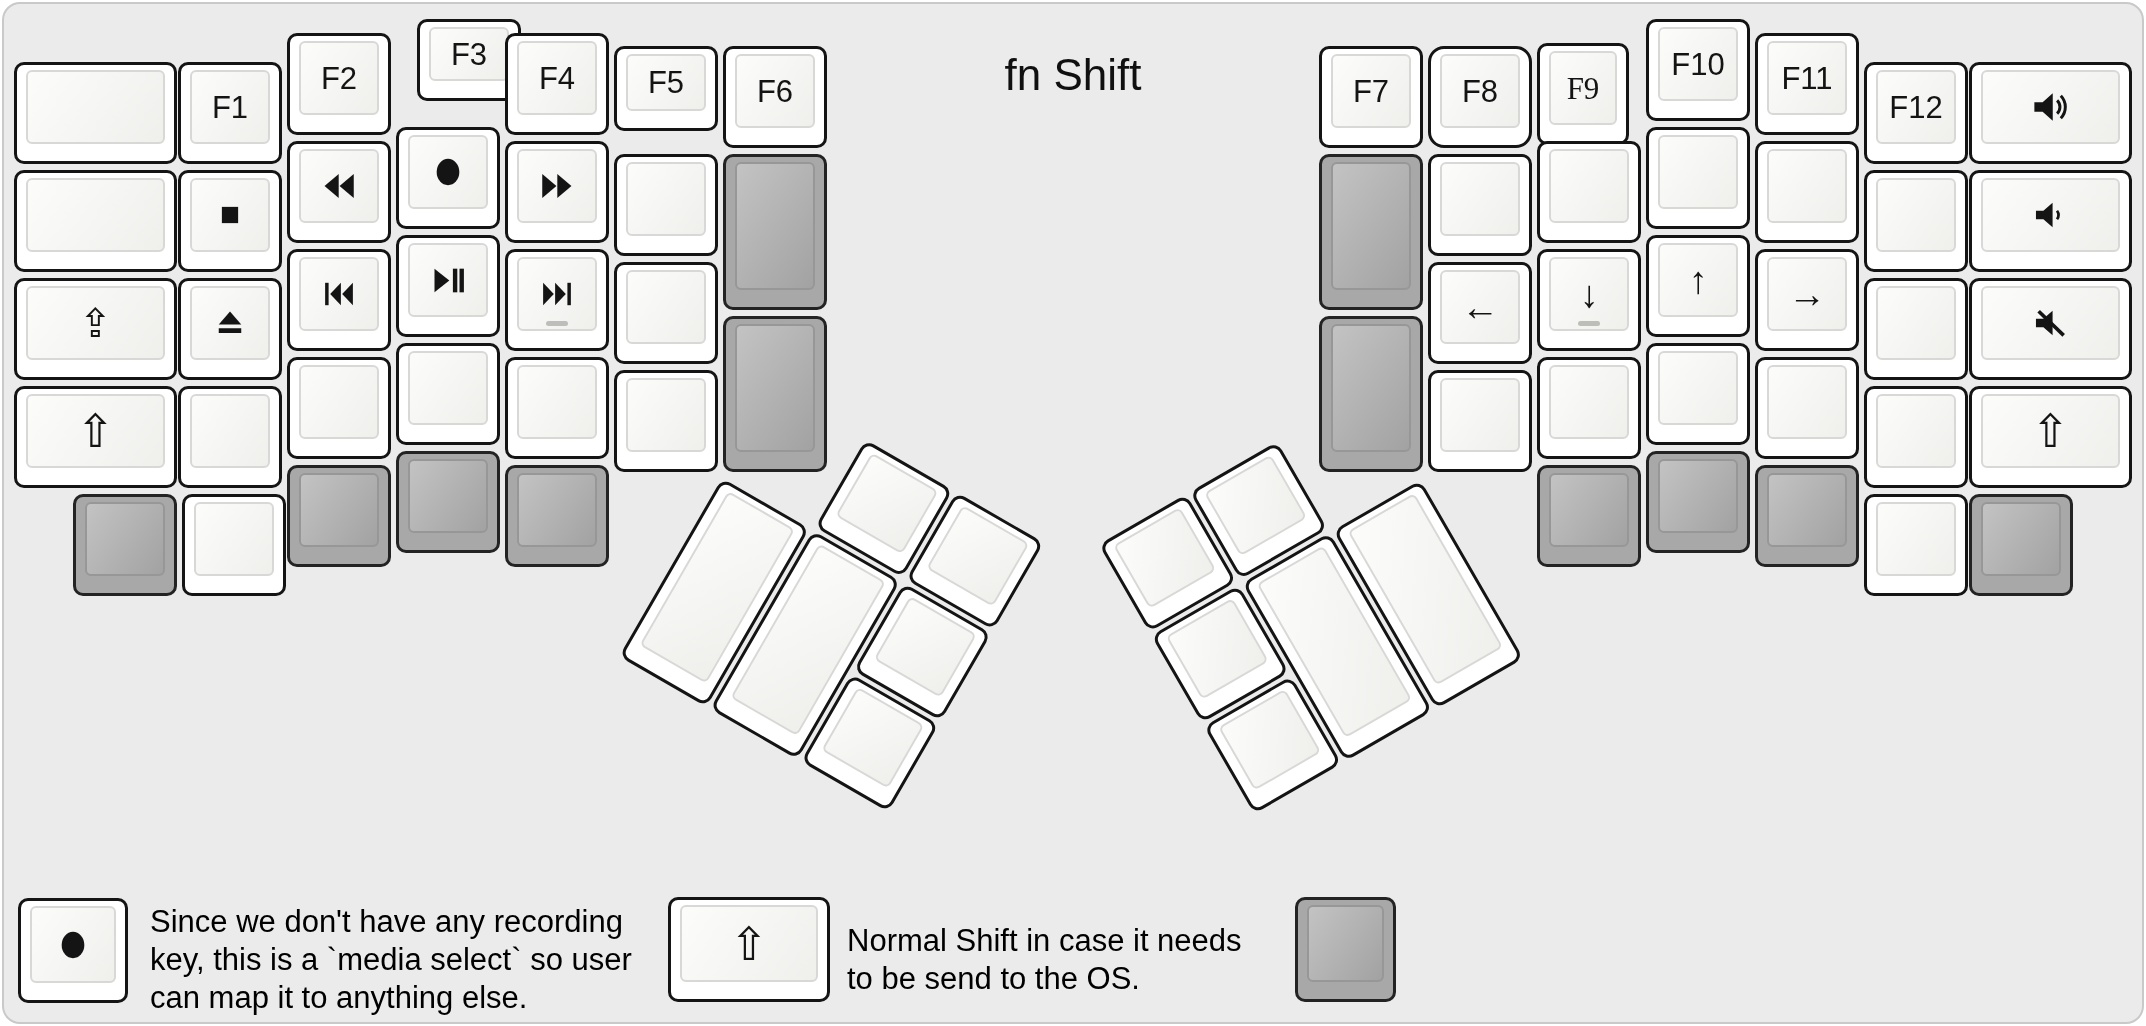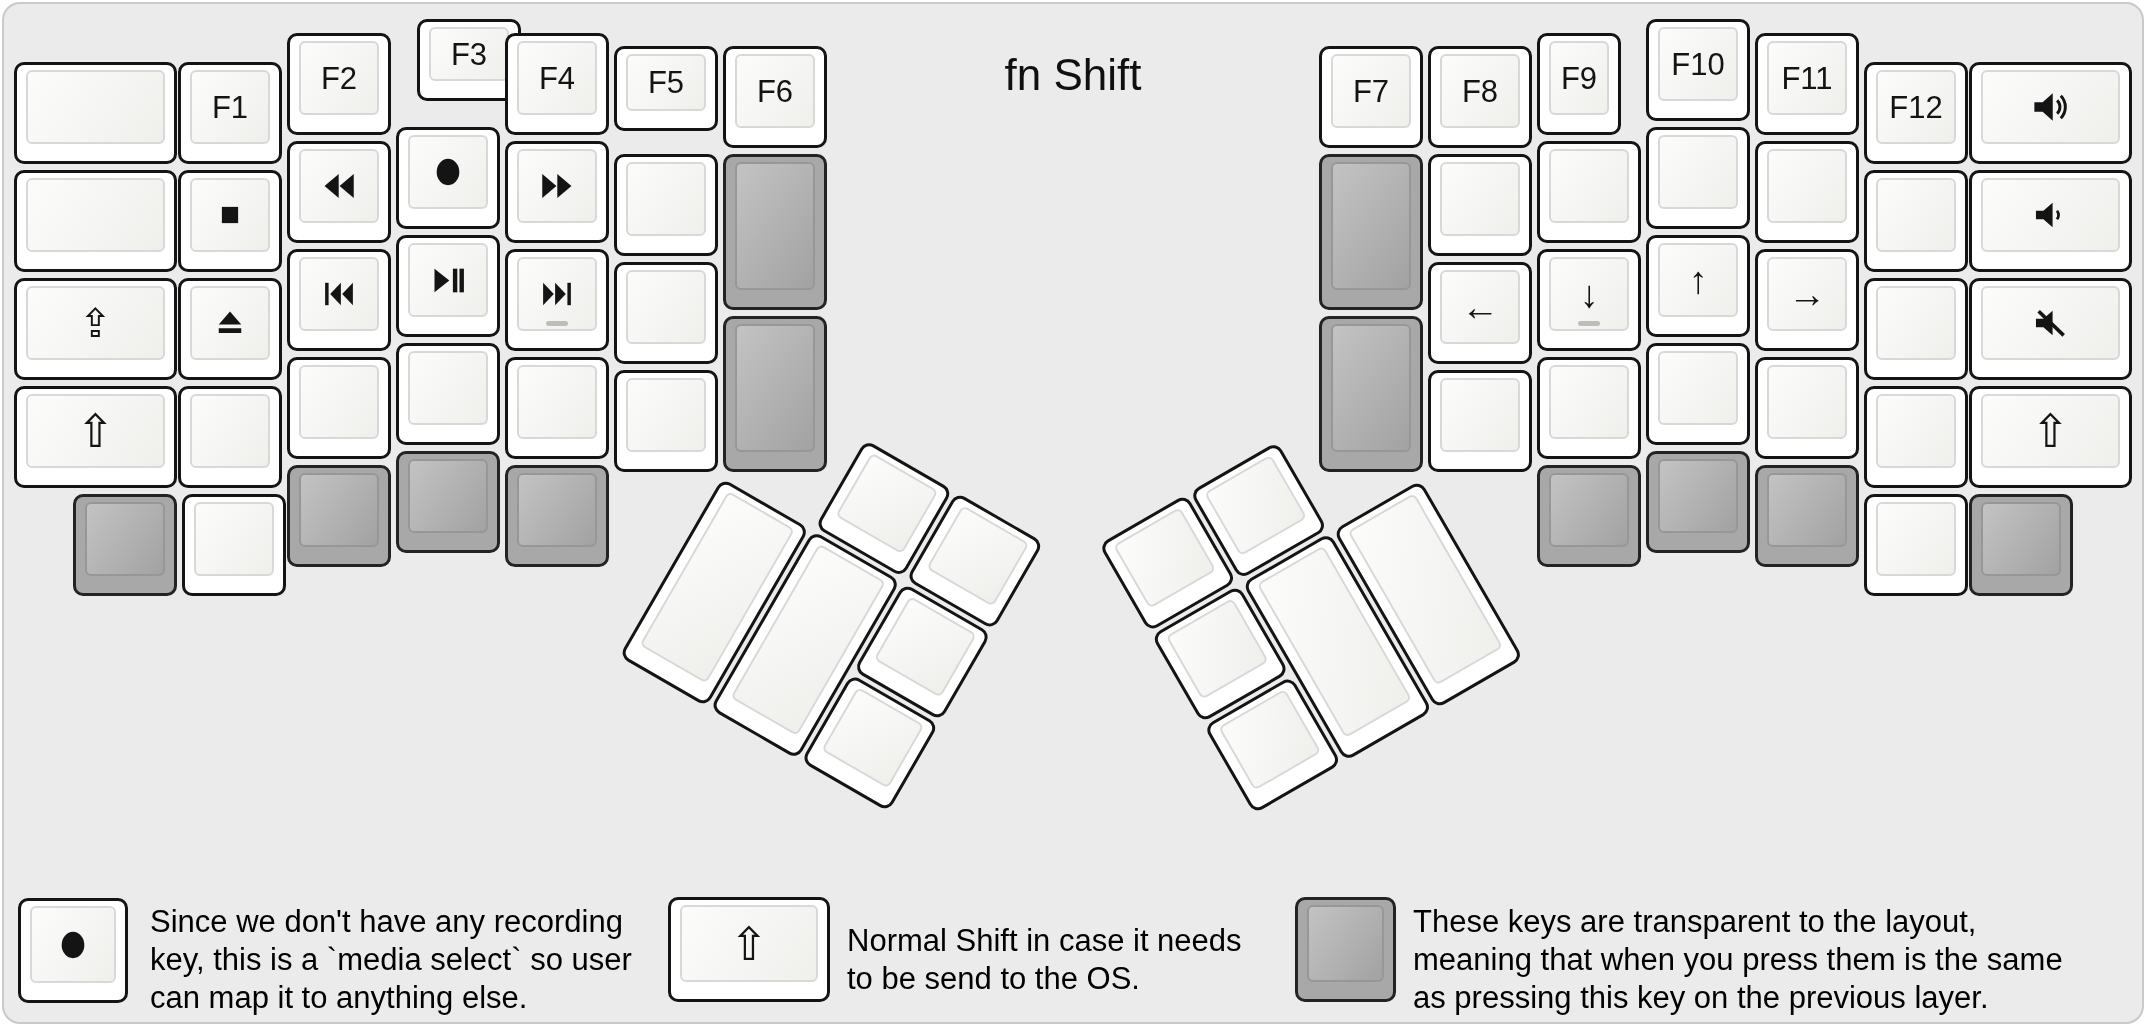--- a/index.html
+++ b/index.html
@@ -202,37 +202,37 @@
         <div class="face">
           <span class="klabel">F7</span>
         </div>
       </div>
       <div class="key gray" style="left: 1319px; top: 154px; width: 104px; height: 156px;">
         <div class="face"></div>
       </div>
       <div class="key gray" style="left: 1319px; top: 316px; width: 104px; height: 156px;">
         <div class="face"></div>
       </div>
-      <div class="key" style="left: 1428px; top: 46px; width: 104px; height: 102px;">
+      <div class="key" style="left: 1428px; top: 46px; width: 104px; height: 102px; border-radius: 16px;">
         <div class="face">
           <span class="klabel">F8</span>
         </div>
       </div>
       <div class="key" style="left: 1428px; top: 154px; width: 104px; height: 102px;">
         <div class="face"></div>
       </div>
       <div class="key" style="left: 1428px; top: 262px; width: 104px; height: 102px;">
         <div class="face">
           <span class="kglyph" style="font-size: 38px;">←</span>
         </div>
       </div>
       <div class="key" style="left: 1428px; top: 370px; width: 104px; height: 102px;">
         <div class="face"></div>
       </div>
-      <div class="key" style="left: 1537px; top: 33px; width: 84px; height: 102px;">
+      <div class="key" style="left: 1537px; top: 43px; width: 92px; height: 102px; font-family: Liberation Serif, serif;">
         <div class="face">
           <span class="klabel">F9</span>
         </div>
       </div>
       <div class="key" style="left: 1537px; top: 141px; width: 104px; height: 102px;">
         <div class="face"></div>
       </div>
       <div class="key" style="left: 1537px; top: 249px; width: 104px; height: 102px;">
         <div class="face">
           <span class="kglyph" style="font-size: 38px;">↓</span>
@@ -400,18 +400,13 @@
 
   <div class="legend-text" style="left:150px;top:903px">
     <div>Since we don't have any recording</div>
     <div>key, this is a `media select` so user</div>
     <div>can map it to anything else.</div>
   </div>
   <div class="legend-text" style="left:847px;top:922px">
     <div>Normal Shift in case it needs</div>
     <div>to be send to the OS.</div>
   </div>
-  <div class="legend-text" style="left:1413px;top:903px">
-    <div>These keys are transparent to the layout,</div>
-    <div>meaning that when you press them is the same</div>
-    <div>as pressing this key on the previous layer.</div>
-  </div>
 </div>
 
 </body></html>

